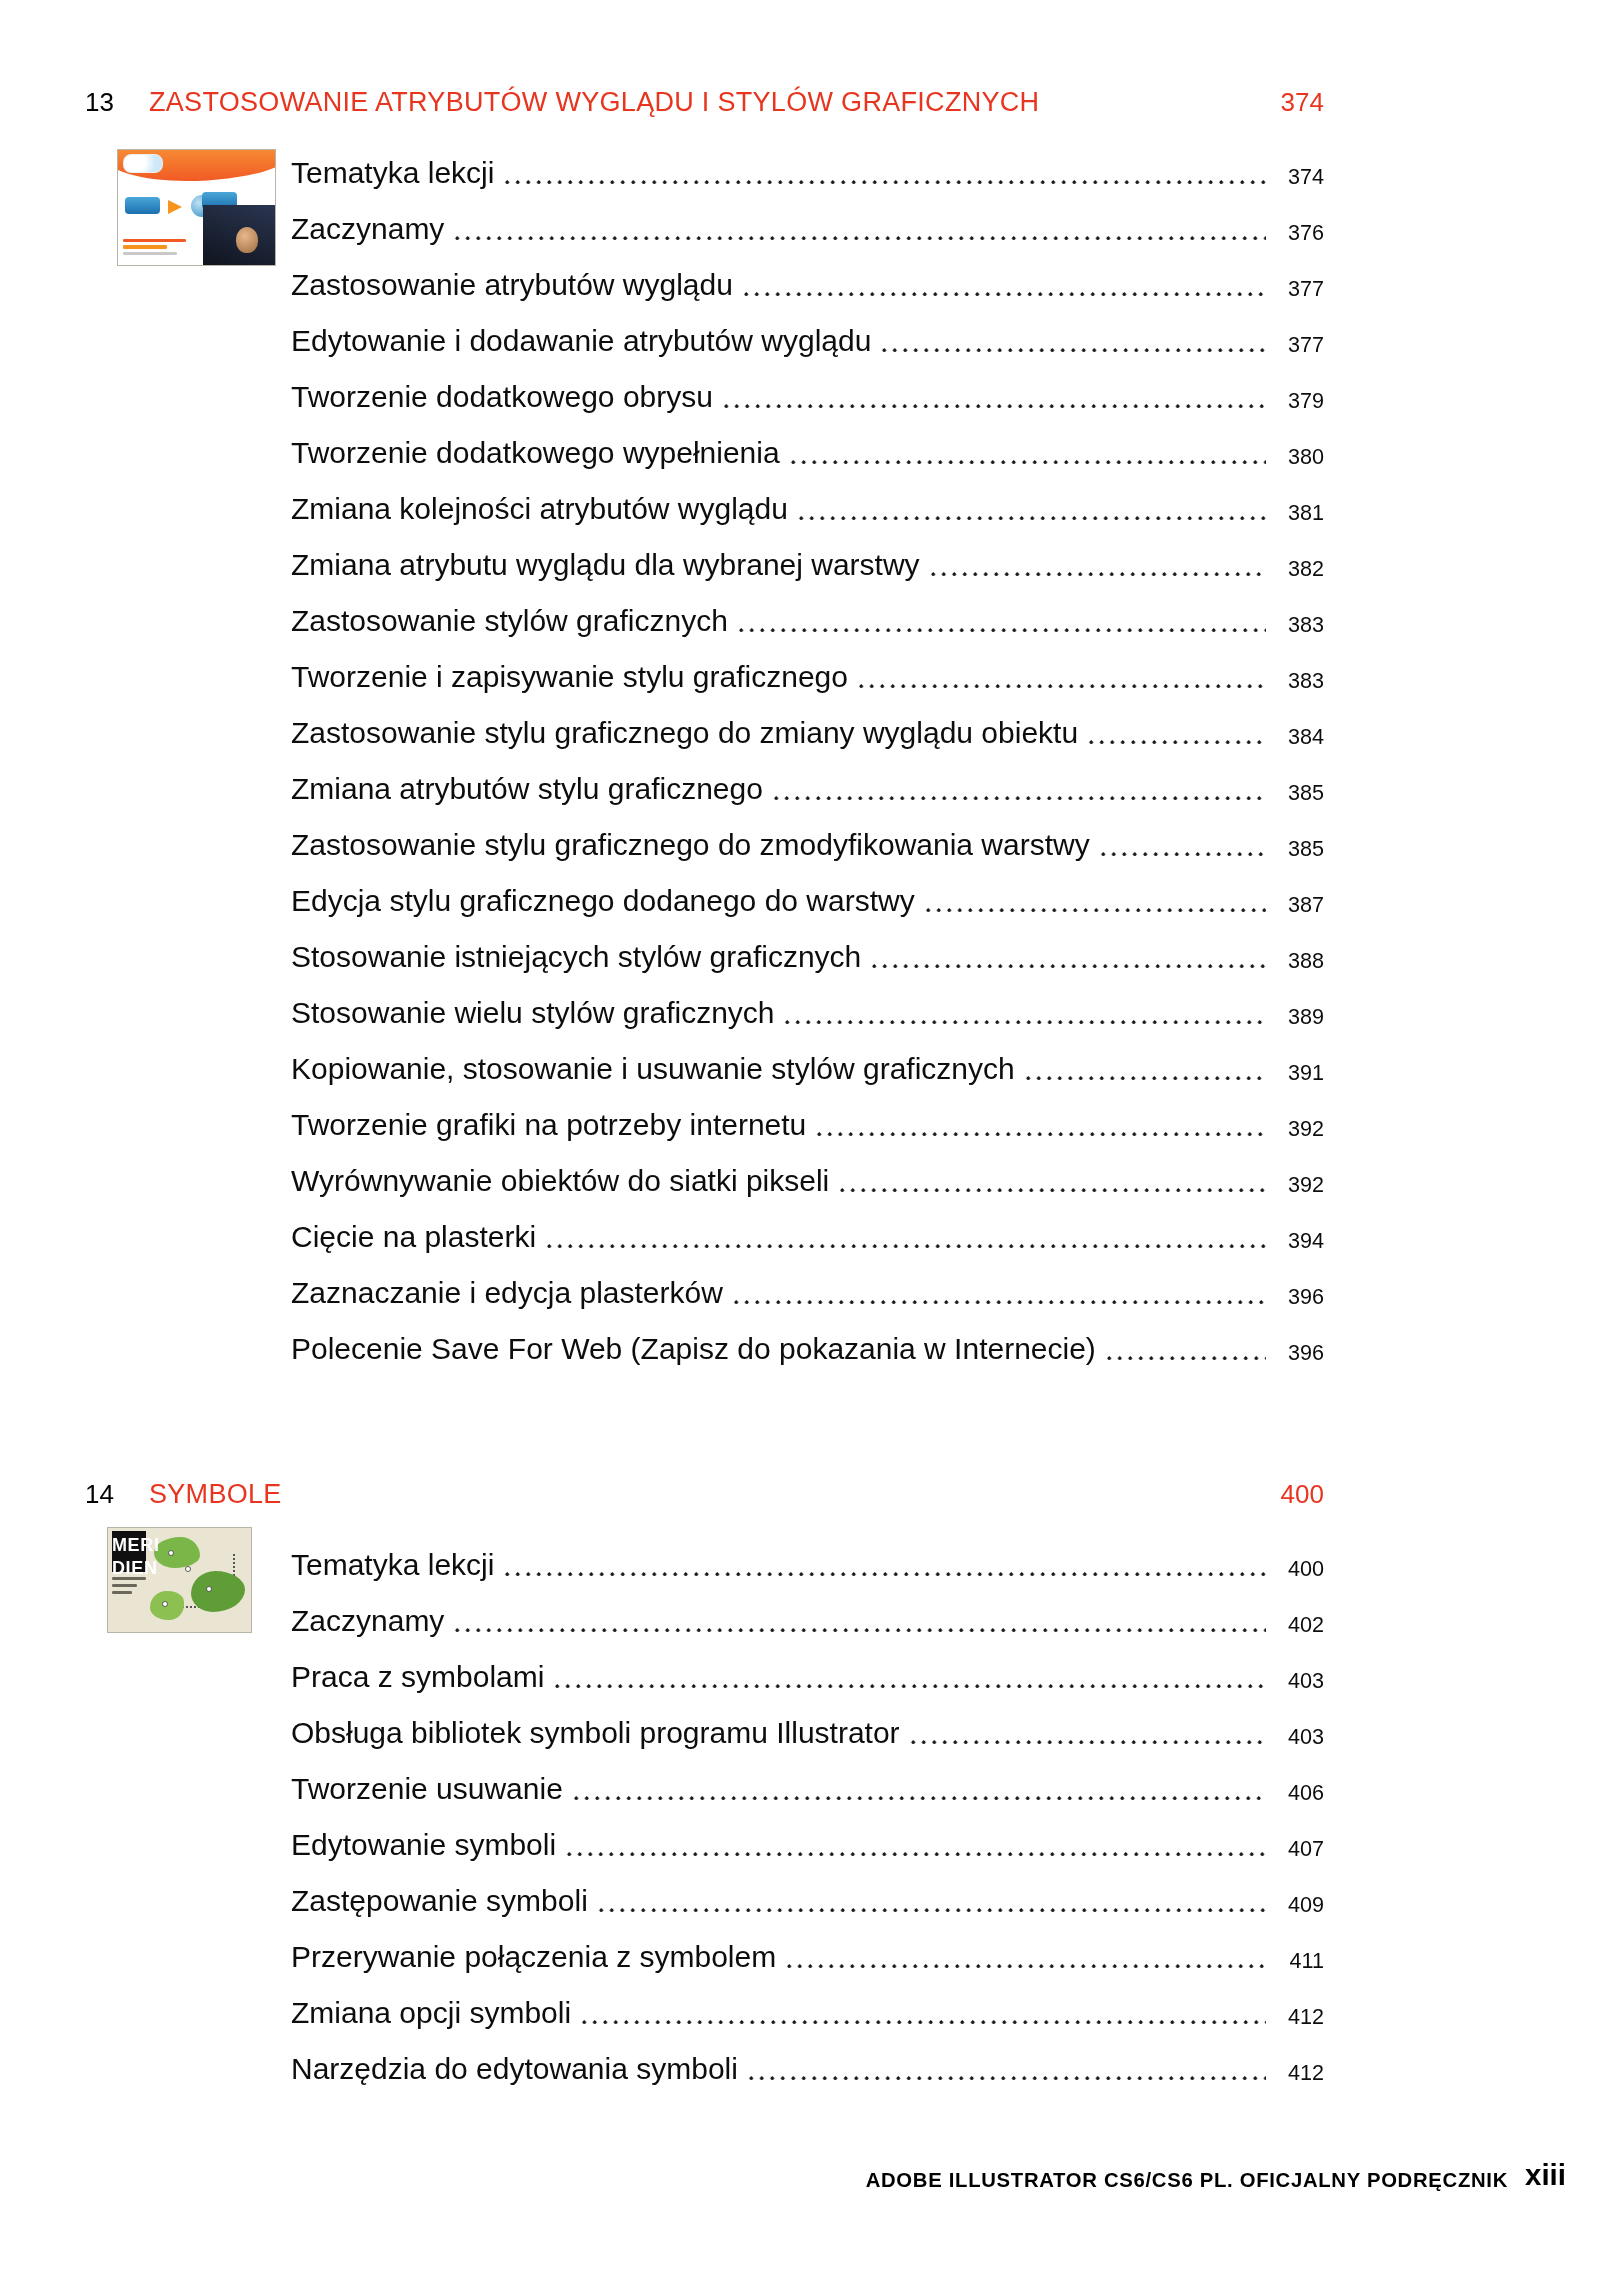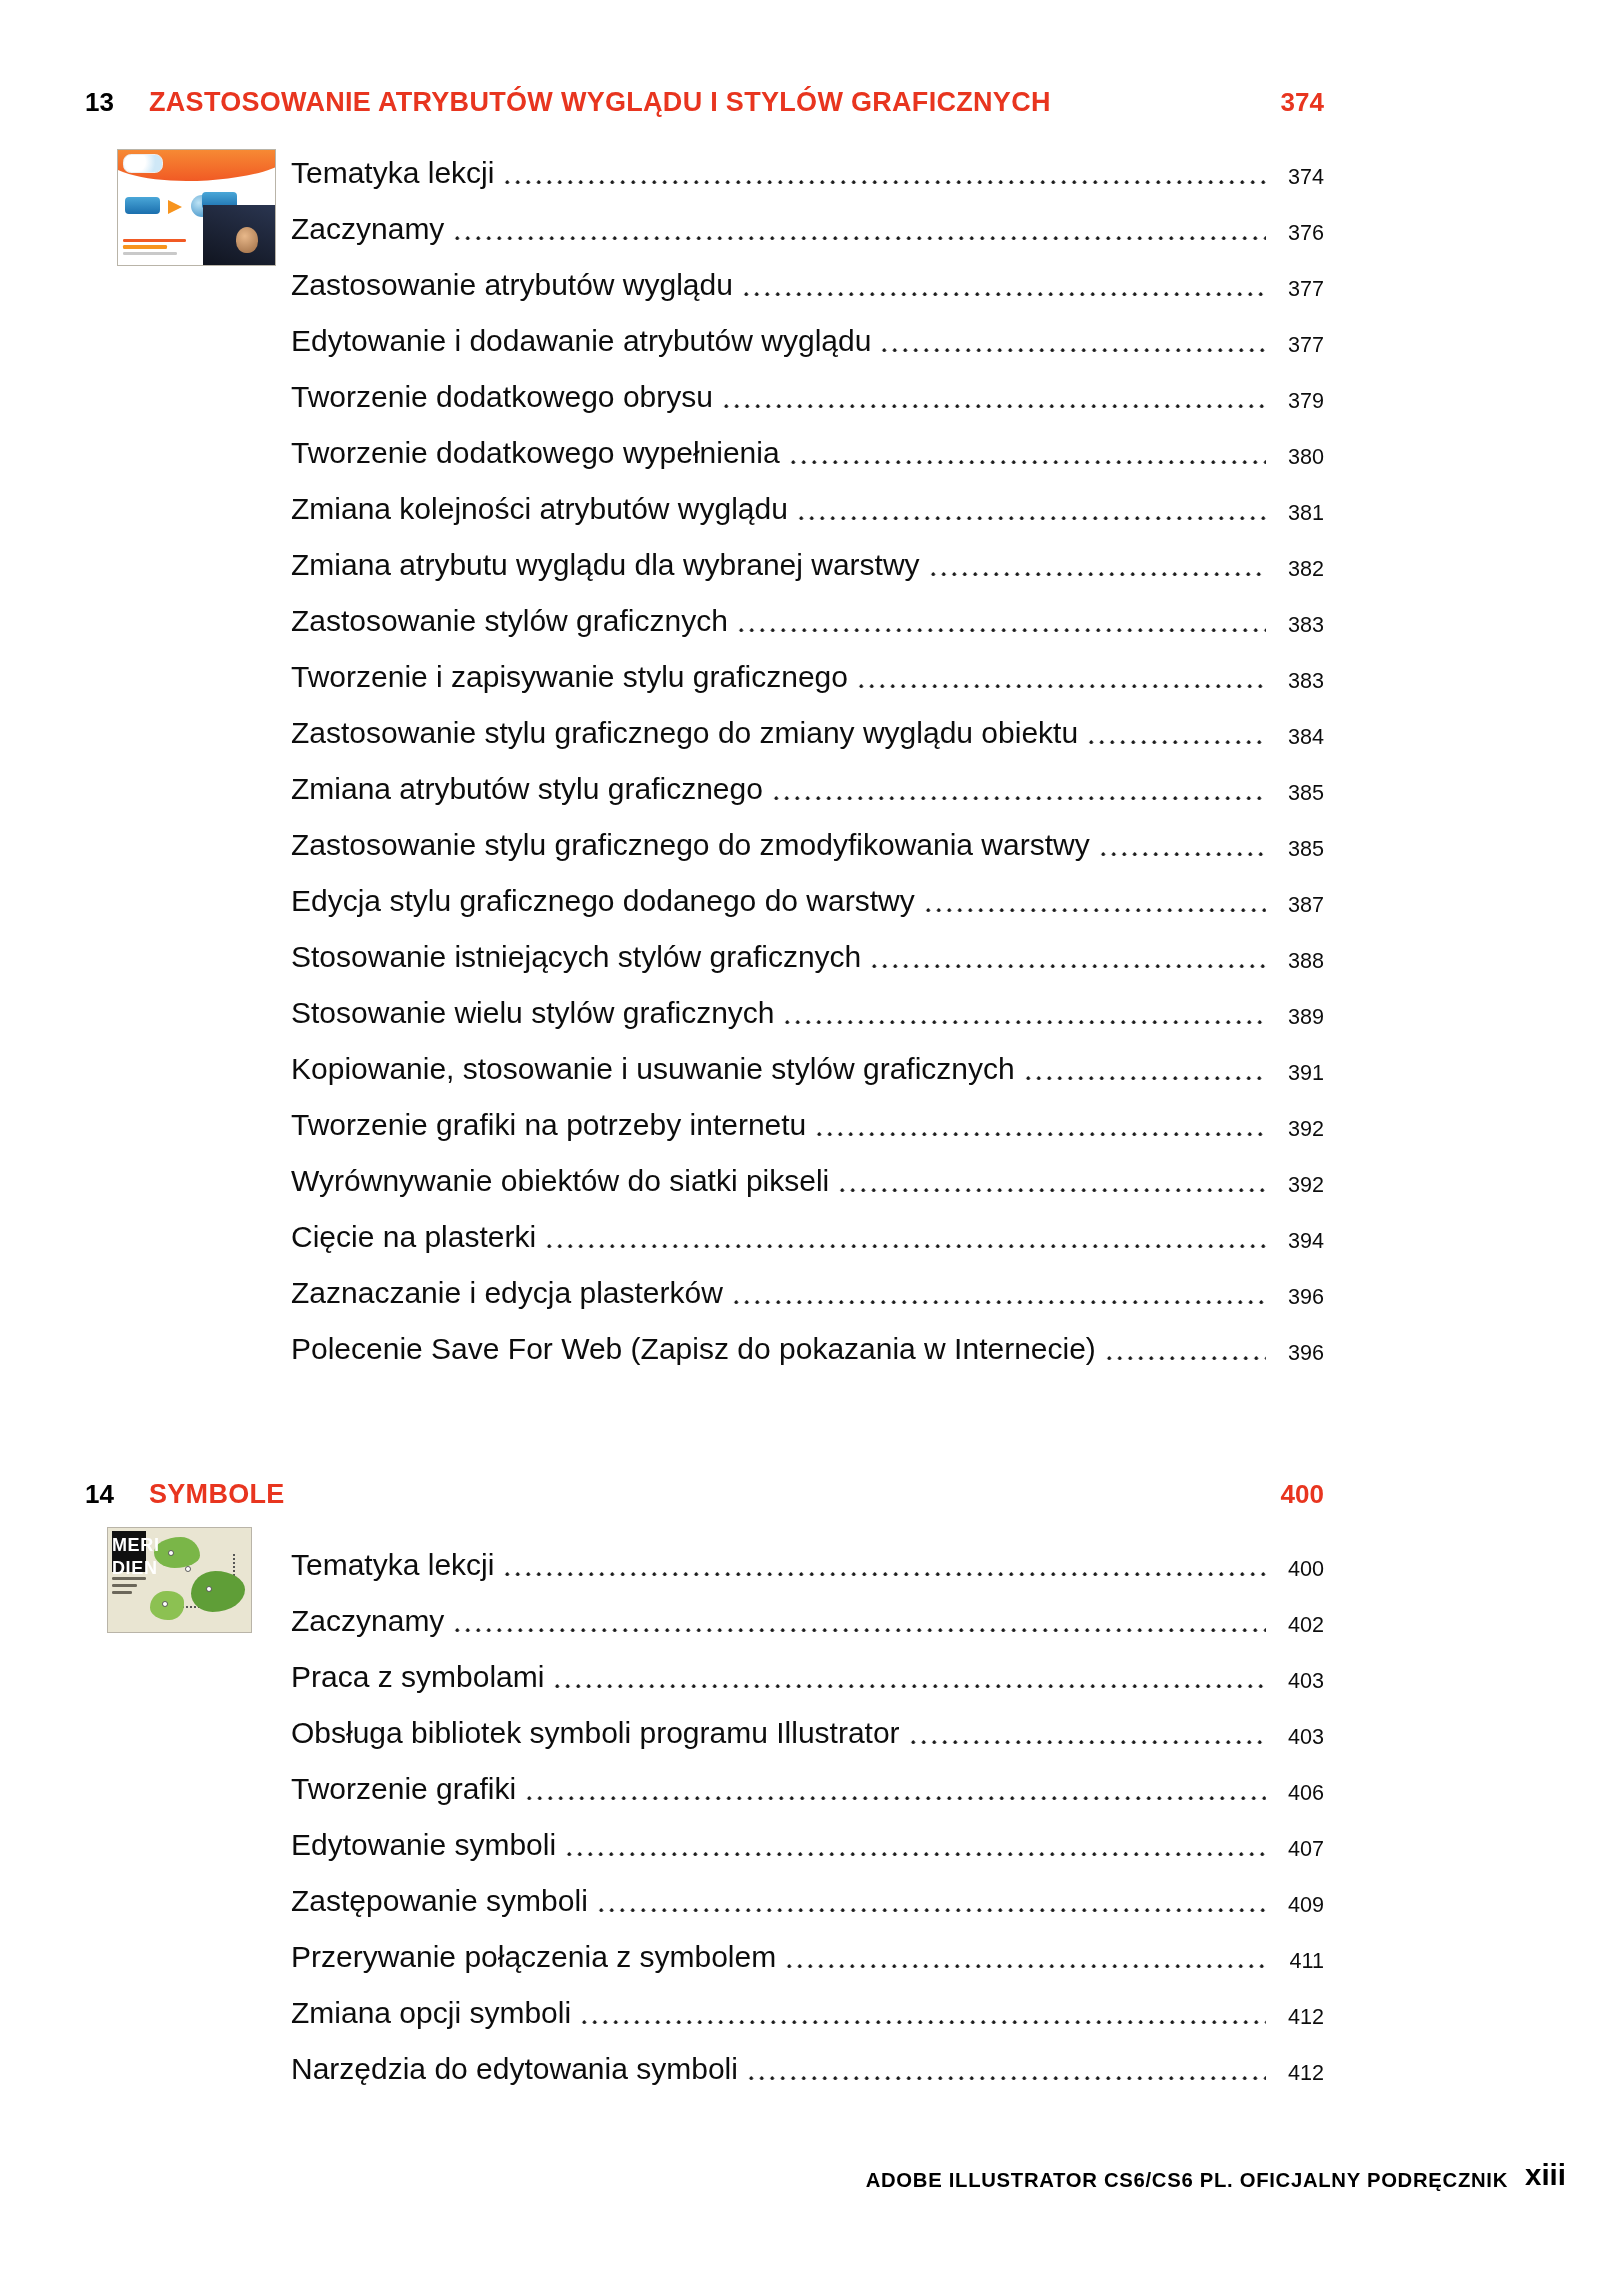--- a/index.html
+++ b/index.html
@@ -10,21 +10,21 @@
     font-family: "Liberation Sans", sans-serif;
     color: var(--ink);
     position: relative;
     overflow: hidden;
   }
 
   .chapter { position: absolute; left: 85px; width: 1239px; }
   .chapter-13 { top: 87px; }
   .chapter-14 { top: 1479px; }
 
-  .chapter-heading { display: flex; align-items: flex-end; font-weight: bold; }
+  .chapter-heading { display: flex; align-items: flex-end; font-weight: normal; }
   .ch-num   { font-size: 26px; color: #000; width: 64px; flex: none; }
   .ch-title { font-size: 27px; color: var(--accent); flex: 1 1 auto; letter-spacing: 0.3px; }
   .ch-page  { font-size: 26px; color: var(--accent); margin-left: 15.7px; flex: none; }
 
   .entries { list-style: none; margin: 26px 0 0 206px; padding: 0; }
   .entries li {
     display: flex; align-items: flex-end;
     height: 56px; box-sizing: border-box; padding-bottom: 10.5px;
   }
   .entry-label { font-size: 30px; color: var(--ink); white-space: nowrap; }
@@ -317,21 +317,21 @@
     <span class="entry-page">403</span>
   </li>
 
   <li class="entry">
     <span class="entry-label">Obsługa bibliotek symboli programu Illustrator</span>
     <span class="dots"></span>
     <span class="entry-page">403</span>
   </li>
 
   <li class="entry">
-    <span class="entry-label">Tworzenie grafiki</span>
+    <span class="entry-label">Tworzenie usuwanie</span>
     <span class="dots"></span>
     <span class="entry-page">406</span>
   </li>
 
   <li class="entry">
     <span class="entry-label">Edytowanie symboli</span>
     <span class="dots"></span>
     <span class="entry-page">407</span>
   </li>
 

